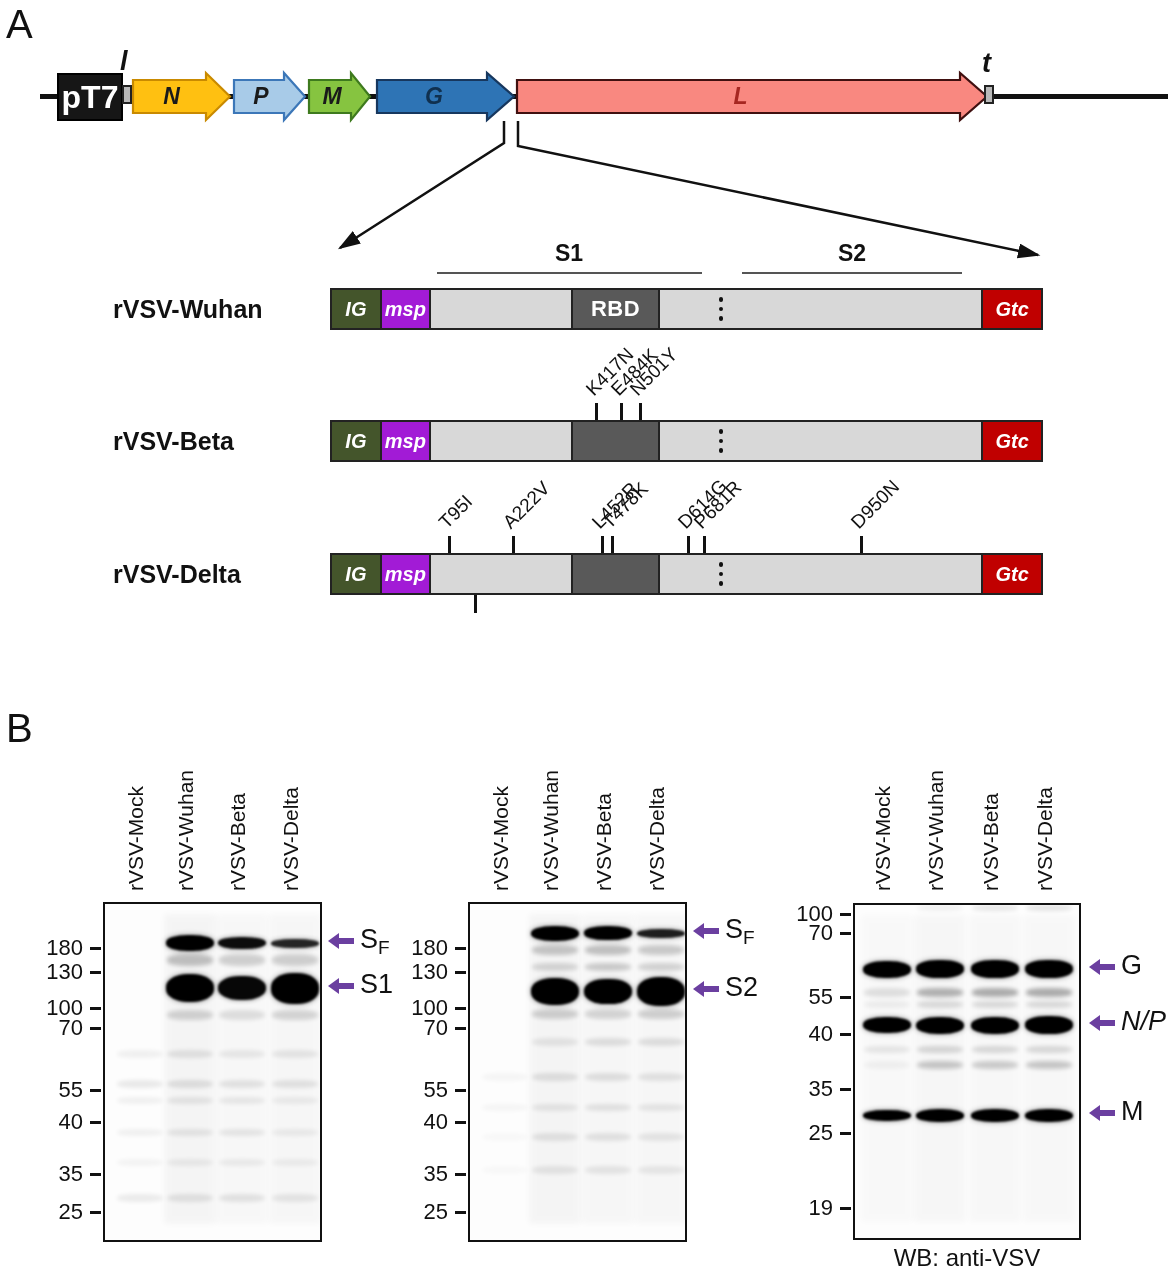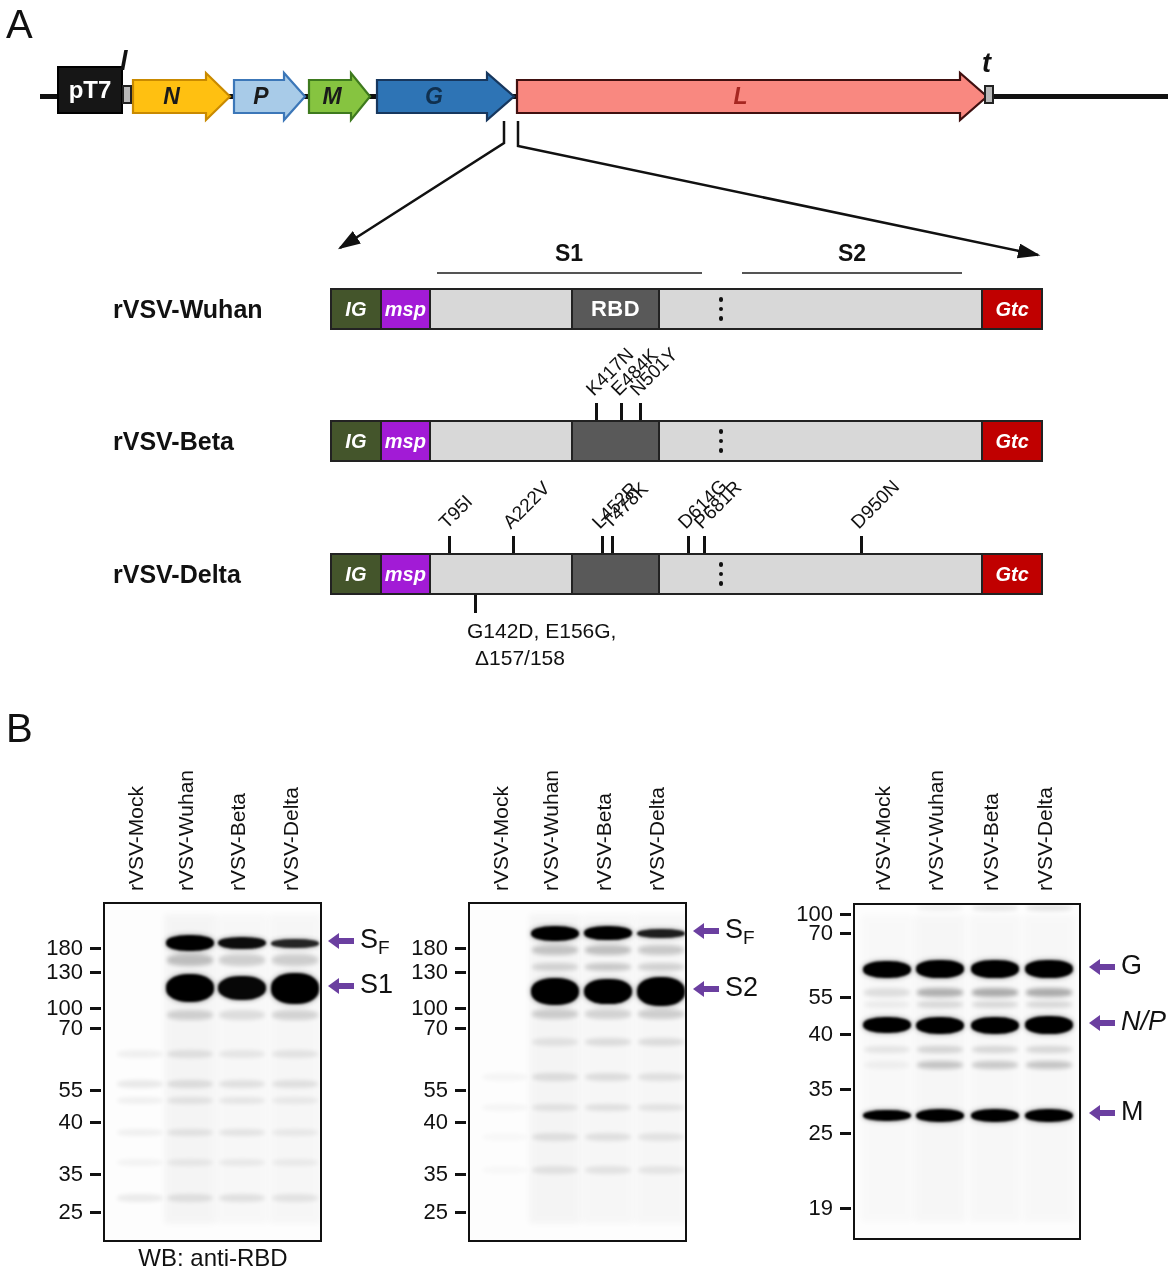--- a/index.html
+++ b/index.html
@@ -68,21 +68,21 @@
         <text x="434" y="104" text-anchor="middle" font-size="23" font-weight="bold" font-style="italic" fill="#10304f">G</text>
         <polygon points="517,80 960,80 960,73 987,96.5 960,120 960,113 517,113" fill="#F98880" stroke="#401010" stroke-width="2.2"></polygon>
         <text x="740.5" y="104" text-anchor="middle" font-size="23" font-weight="bold" font-style="italic" fill="#a62721">L</text>
       </g>
     <polyline points="504,121 504,143 340,248" fill="none" stroke="#111" stroke-width="2.5" marker-end="url(#ah)"></polyline>
     <polyline points="518,121 518,146 1038,255" fill="none" stroke="#111" stroke-width="2.5" marker-end="url(#ah)"></polyline>
     <line x1="437" y1="273" x2="702" y2="273" stroke="#555" stroke-width="2"></line>
     <line x1="742" y1="273" x2="962" y2="273" stroke="#555" stroke-width="2"></line>
   </svg>
 
-  <div class="blackbox" style="left:57px;top:66px;width:62px;height:44px;font-size:24px;">pT7</div>
+  <div class="blackbox" style="left:57px;top:73px;width:62px;height:44px;font-size:32px;">pT7</div>
   <div class="graybox" style="left:122px;top:85px;width:10px;height:19px;"></div>
   <div class="sig-label" style="left:120px;top:46px;">l</div>
   <div class="graybox" style="left:984px;top:85px;width:10px;height:19px;"></div>
   <div class="sig-label" style="left:982px;top:48px;">t</div>
 
   <div class="dom-label" style="left:569px;top:240px;">S1</div>
   <div class="dom-label" style="left:852px;top:240px;">S2</div>
 
   <div id="constructs" class="abs" style="left:0;top:0;width:1173px;height:700px;">
       <div class="construct-label" style="top: 288px;">rVSV-Wuhan</div>
@@ -161,24 +161,20 @@
       <div class="mut-label" style="left: 599px; top: 516px;">L452R</div>
       <div class="tick" style="left: 610.5px; top: 536px; height: 17px;"></div>
       <div class="mut-label" style="left: 609px; top: 516px;">T478K</div>
       <div class="tick" style="left: 686.5px; top: 536px; height: 17px;"></div>
       <div class="mut-label" style="left: 685px; top: 516px;">D614G</div>
       <div class="tick" style="left: 702.5px; top: 536px; height: 17px;"></div>
       <div class="mut-label" style="left: 701px; top: 516px;">P681R</div>
       <div class="tick" style="left: 859.5px; top: 536px; height: 17px;"></div>
       <div class="mut-label" style="left: 858px; top: 516px;">D950N</div>
       <div class="tick" style="left: 473.5px; top: 595px; height: 18px;"></div>
-      <div class="below-note" style="left: 467px; top: 617px;">
-        <div>G142D, E156G,</div>
-        <div style="padding-left: 8px;">Δ157/158</div>
-      </div>
     </div>
 
   <div class="panel-letter" style="left:6px;top:706px;">B</div>
 
   <div id="blots" class="abs" style="left: 0px; top: 0px; width: 1173px; height: 1279px;">
       <div class="blot-box" style="left: 103px; top: 902px; width: 219px; height: 340px;">
         <div class="lane-smear" style="left: 9px; top: 10px; width: 52px; height: 310px; opacity: 0;"></div>
         <div class="lane-smear" style="left: 59px; top: 10px; width: 52px; height: 310px; opacity: 0.03;"></div>
         <div class="lane-smear" style="left: 111px; top: 10px; width: 52px; height: 310px; opacity: 0.02;"></div>
         <div class="lane-smear" style="left: 164px; top: 10px; width: 52px; height: 310px; opacity: 0.025;"></div>
@@ -240,21 +236,20 @@
       <div class="mw-num" style="left: 17px; top: 1199px;">25</div>
       <div class="mw-dash" style="left: 90px; top: 1210.5px;"></div>
       <svg width="26" height="16" style="position: absolute; left: 328px; top: 933px;">
         <polygon points="0,8 11,0 11,5 26,5 26,11 11,11 11,16" fill="#6B3FA0"></polygon>
       </svg>
       <div class="band-label" style="left: 360px; top: 924px;"><span>S</span><sub>F</sub></div>
       <svg width="26" height="16" style="position: absolute; left: 328px; top: 978px;">
         <polygon points="0,8 11,0 11,5 26,5 26,11 11,11 11,16" fill="#6B3FA0"></polygon>
       </svg>
       <div class="band-label" style="left: 360px; top: 969px;"><span>S1</span></div>
-      <div class="caption" style="left: 93px;">WB: anti-RBD</div>
       <div class="blot-box" style="left: 468px; top: 902px; width: 219px; height: 340px;">
         <div class="lane-smear" style="left: 9px; top: 10px; width: 52px; height: 310px; opacity: 0;"></div>
         <div class="lane-smear" style="left: 59px; top: 10px; width: 52px; height: 310px; opacity: 0.03;"></div>
         <div class="lane-smear" style="left: 112px; top: 10px; width: 52px; height: 310px; opacity: 0.025;"></div>
         <div class="lane-smear" style="left: 165px; top: 10px; width: 52px; height: 310px; opacity: 0.025;"></div>
         <div class="faintband" style="left: 62px; width: 46px; top: 41px; height: 10px; opacity: 0.2;"></div>
         <div class="faintband" style="left: 115px; width: 46px; top: 41px; height: 10px; opacity: 0.22;"></div>
         <div class="faintband" style="left: 168px; width: 46px; top: 41px; height: 10px; opacity: 0.18;"></div>
         <div class="faintband" style="left: 62px; width: 46px; top: 59px; height: 8px; opacity: 0.14;"></div>
         <div class="faintband" style="left: 115px; width: 46px; top: 59px; height: 8px; opacity: 0.18;"></div>
@@ -376,14 +371,15 @@
       </svg>
       <div class="band-label" style="left: 1121px; top: 950px;"><span>G</span></div>
       <svg width="26" height="16" style="position: absolute; left: 1089px; top: 1015px;">
         <polygon points="0,8 11,0 11,5 26,5 26,11 11,11 11,16" fill="#6B3FA0"></polygon>
       </svg>
       <div class="band-label" style="left: 1121px; top: 1006px; font-style: italic;"><span>N/P</span></div>
       <svg width="26" height="16" style="position: absolute; left: 1089px; top: 1105px;">
         <polygon points="0,8 11,0 11,5 26,5 26,11 11,11 11,16" fill="#6B3FA0"></polygon>
       </svg>
       <div class="band-label" style="left: 1121px; top: 1096px;"><span>M</span></div>
+      <div class="caption" style="left: 847px;">WB: anti-VSV</div>
     </div>
 </div>
 
 </body></html>

